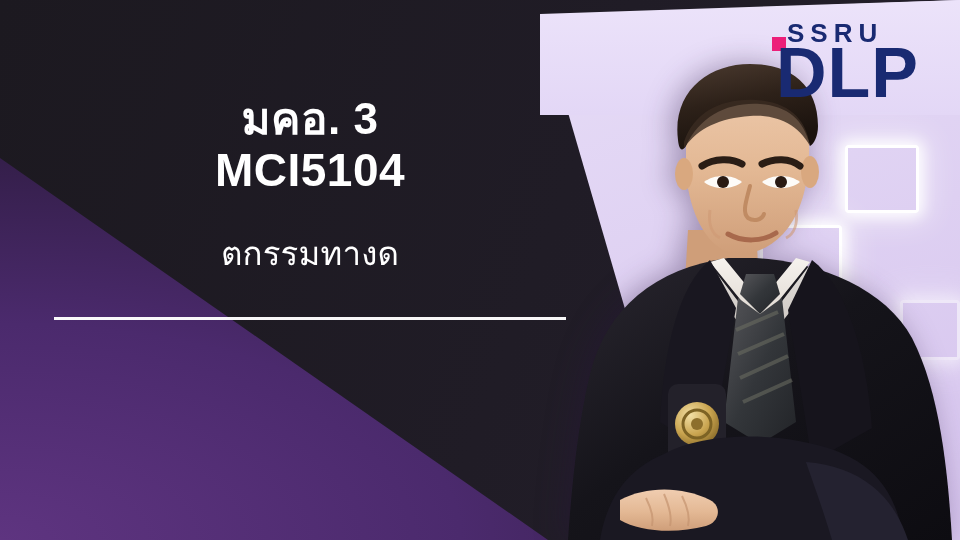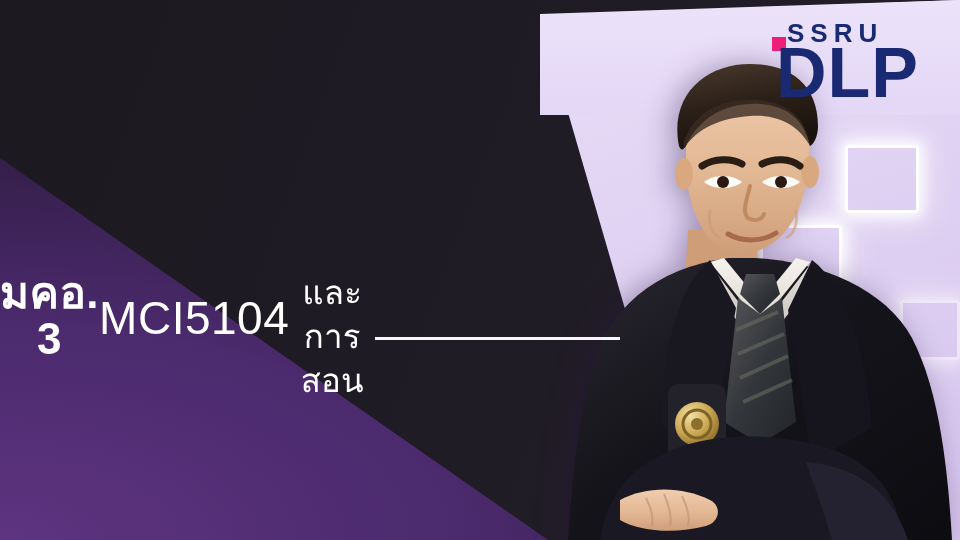--- a/index.html
+++ b/index.html
@@ -79,30 +79,30 @@
   }
   .logo-dlp{
     position:absolute;left:14px;top:24px;
     font-size:70px;font-weight:700;letter-spacing:1px;
     color:#192a72;line-height:1;
   }
 
   
   .text-col{
     position:absolute;left:0;top:0;width:620px;height:540px;
-    display:flex;align-items:center;
+    display:flex;flex-direction:column;align-items:center;
     padding-top:96px;
     color:#ffffff;text-align:center;
   }
   .t-code-th{
     font-size:44px;font-weight:700;line-height:1.05;
     letter-spacing:.5px;margin:0 0 4px 0;
   }
   .t-code-en{
-    font-size:46px;font-weight:400;line-height:1.05;
+    font-size:46px;font-weight:700;line-height:1.05;
     letter-spacing:.5px;margin:0;
   }
   .t-subject{
     margin-top:38px;
     font-size:33px;font-weight:500;line-height:1.34;
     letter-spacing:.2px;
   }
   .divider{
     margin-top:40px;width:512px;height:3px;background:#ffffff;opacity:.97;
   }
@@ -235,18 +235,18 @@
   <div class="logo">
     <div class="logo-pink"></div>
     <div class="logo-ssru">SSRU</div>
     <div class="logo-dlp">DLP</div>
   </div>
 
   <div class="text-col">
     <div class="t-code-th">มคอ. 3</div>
     <div class="t-code-en">MCI5104</div>
     <div class="t-subject">
-      <div>และการสอน</div>
+      <div>ตกรรมทางด</div>
     </div>
     <div class="divider"></div>
   </div>
 
 </div>
 
 </body></html>

